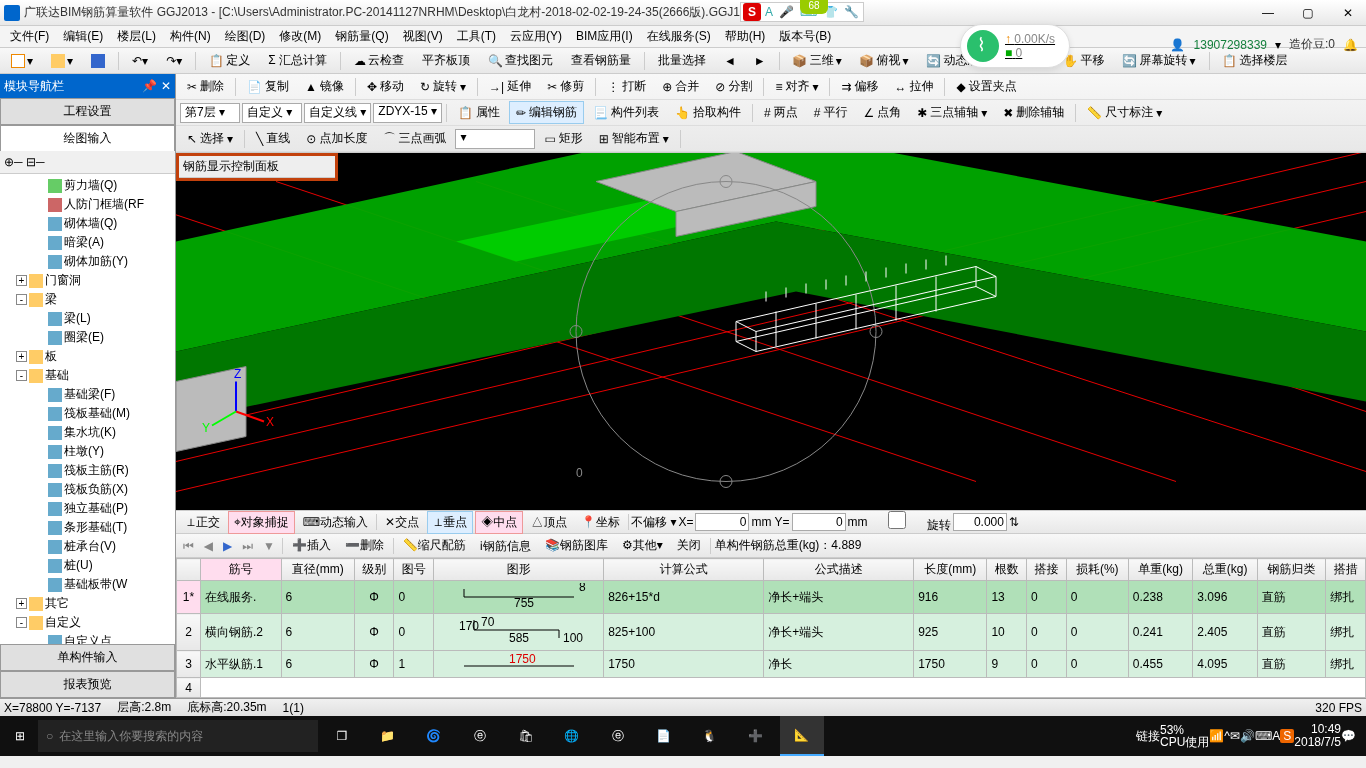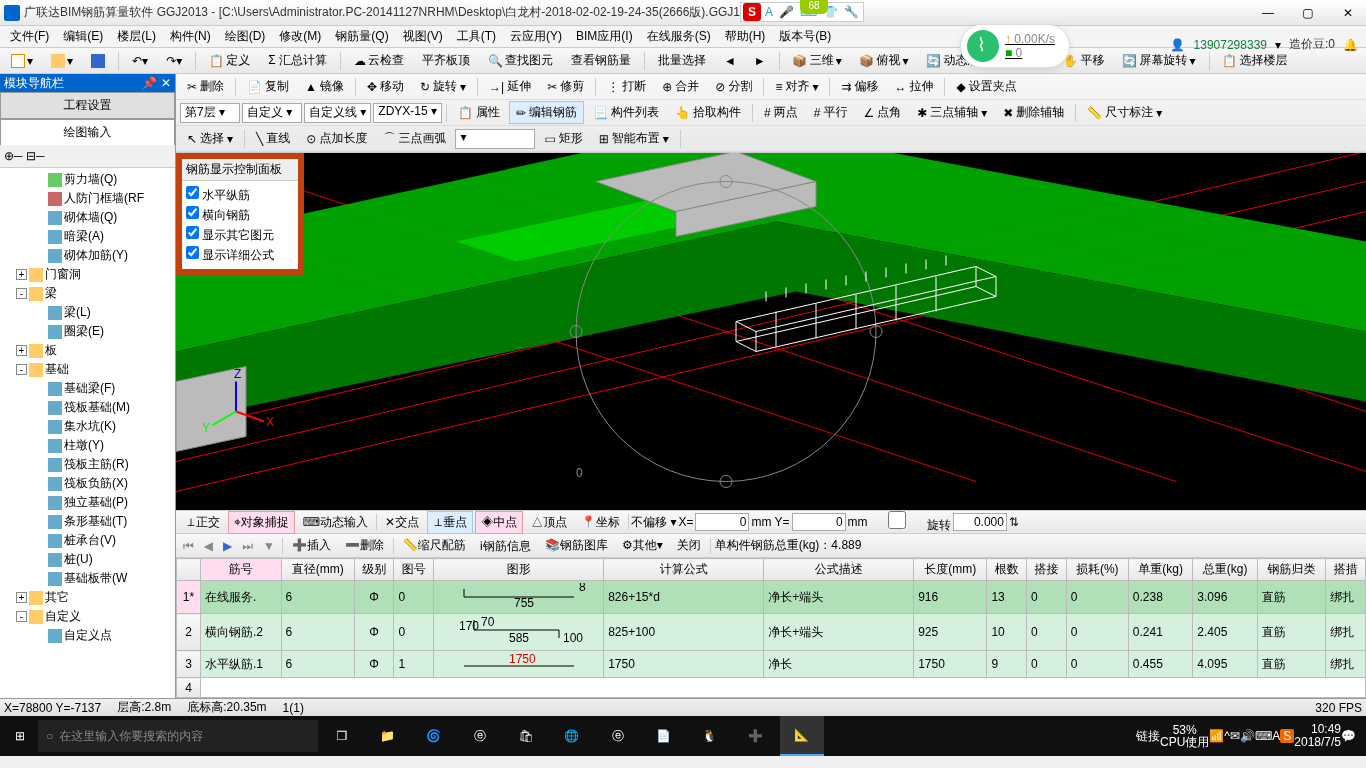--- a/index.html
+++ b/index.html
@@ -34,21 +34,21 @@
 .toolbar .btn { padding: 2px 6px; cursor: pointer; display: flex; align-items: center; gap: 2px; border: 1px solid transparent; }
 .toolbar .sep { width: 1px; height: 18px; background: #ccc; margin: 0 2px; }
 .toolbar .ico { width: 14px; height: 14px; display: inline-block; }
 .ico-new { background: #fff; border: 1px solid #e80; }
 .ico-open { background: #fc6; }
 .ico-save { background: #36c; }
 
 .main-layout { display: flex; height: 624px; }
 
 .left-panel { width: 176px; background: #f0f0f0; display: flex; flex-direction: column; border-right: 1px solid #999; }
-.panel-title { background: #0066cc; color: #fff; padding: 2px 4px; height: 18px; display: flex; align-items: center; justify-content: space-between; }
+.panel-title { background: #0066cc; color: #fff; padding: 2px 4px; height: 24px; display: flex; align-items: center; justify-content: space-between; }
 .panel-title .pin { cursor: pointer; }
 .panel-tab { background: #e0e0e0; text-align: center; padding: 4px; border: 1px solid #999; cursor: pointer; }
 .panel-tab.sel { background: #fff; border-bottom: none; }
 .tool-row { padding: 4px; border-bottom: 1px solid #ccc; }
 
 .tree { flex: 1; overflow: auto; background: #fff; padding: 2px; }
 .tree-node { padding: 1px 2px; display: flex; align-items: center; gap: 2px; cursor: pointer; white-space: nowrap; }
 .tree-node .exp { width: 11px; height: 11px; border: 1px solid #888; text-align: center; line-height: 9px; font-size: 10px; background: #fff; }
 .tree-node.l1 { padding-left: 14px; }
 .tree-node.l3 { padding-left: 46px; }
@@ -66,21 +66,21 @@
 .ribbon { background: linear-gradient(#f8f8f8, #e8e8e8); border-bottom: 1px solid #ccc; }
 .ribbon-row { height: 26px; display: flex; align-items: center; padding: 0 4px; gap: 2px; border-bottom: 1px solid #ddd; }
 .ribbon-row .btn { padding: 2px 6px; cursor: pointer; display: flex; align-items: center; gap: 3px; border: 1px solid transparent; white-space: nowrap; }
 .ribbon-row .btn.active2 { background: #def; border-color: #9ce; }
 .ribbon-row .sep { width: 1px; height: 18px; background: #ccc; margin: 0 2px; }
 .ribbon-row select, .ribbon-row .combo { height: 20px; border: 1px solid #aaa; padding: 0 4px; background: #fff; min-width: 60px; }
 
 .viewport { flex: 1; background: #000; position: relative; overflow: hidden; }
 .viewport svg { width: 100%; height: 100%; }
 
-.float-panel { position: absolute; top: 0; left: 0; width: 128px; background: #fff; border: 6px solid #c2410c; font-size: 12px; }
+.float-panel { position: absolute; top: 0; left: 0; width: 162px; background: #fff; border: 3px solid #c2410c; font-size: 12px; }
 .float-panel .hdr { background: #eee; padding: 2px 4px; border-bottom: 1px solid #ccc; }
 .float-panel .body { padding: 4px; }
 .float-panel label { display: block; padding: 1px 0; }
 
 .snap-bar { height: 24px; background: linear-gradient(#f8f8f8, #e8e8e8); display: flex; align-items: center; padding: 0 4px; gap: 2px; border-top: 1px solid #ccc; border-bottom: 1px solid #ccc; }
 .snap-bar .btn { padding: 2px 5px; border: 1px solid transparent; cursor: pointer; white-space: nowrap; }
 .snap-bar .btn.on { background: #fde; border-color: #e99; }
 .snap-bar .btn.on2 { background: #def; border-color: #9ce; }
 .snap-bar input { width: 54px; height: 18px; text-align: right; border: 1px solid #aaa; padding: 0 2px; }
 .snap-bar .sep { width: 1px; height: 16px; background: #ccc; }
@@ -325,20 +325,24 @@
           <span class="exp">-</span>
           <span class="fico fico-folder"></span>
           <span>自定义</span>
         </div>
       <div class="tree-node l3">
           <span class="fico fico-item"></span>
           <span>自定义点</span>
         </div>
 
     </div>
+    <div class="bottom-tabs">
+      <div class="tab">单构件输入</div>
+      <div class="tab">报表预览</div>
+    </div>
   </div>
 
   <div class="right-area">
     <div class="ribbon">
 
       <div class="ribbon-row">
         <div class="btn">✂<span>删除</span></div>
           <div class="sep"></div>
         <div class="btn">📄<span>复制</span></div>
         <div class="btn">▲<span>镜像</span></div>
@@ -457,26 +461,20 @@
             <text x="-2" y="-34" fill="#00f" font-size="10">Z</text>
           <line x1="0" y1="0" x2="28" y2="10" stroke="#f00" stroke-width="2"></line>
             <text x="30" y="14" fill="#f00" font-size="10">X</text>
           <line x1="0" y1="0" x2="-24" y2="14" stroke="#0f0" stroke-width="2"></line>
             <text x="-34" y="20" fill="#0f0" font-size="10">Y</text>
         </g>
         <text x="400" y="295" fill="#888" font-size="11">0</text>
       </svg>
       <div class="float-panel">
         <div class="hdr">钢筋显示控制面板</div>
-        <div class="body">
-          <label><input type="checkbox" checked="" style=""> <span>水平纵筋</span></label>
-          <label><input type="checkbox" checked="" style=""> <span>横向钢筋</span></label>
-          <label><input type="checkbox" checked="" style=""> <span>显示其它图元</span></label>
-          <label><input type="checkbox" checked="" style=""> <span>显示详细公式</span></label>
-        </div>
       </div>
     </div>
 
     <div class="snap-bar">
       <div class="btn">⊥<span>正交</span></div>
       <div class="btn on">⌖<span>对象捕捉</span></div>
       <div class="btn">⌨<span>动态输入</span></div>
         <div class="sep"></div>
       <div class="btn">✕<span>交点</span></div>
       <div class="btn on2">⊥<span>垂点</span></div>
@@ -633,21 +631,21 @@
   <div class="tbtn">🛍</div>
   <div class="tbtn">🌐</div>
   <div class="tbtn">ⓔ</div>
   <div class="tbtn">📄</div>
   <div class="tbtn">🐧</div>
   <div class="tbtn">➕</div>
   <div class="tbtn act">📐</div>
   <div class="spacer"></div>
   <div class="tray">
     <span>链接</span>
-    <div style="text-align:center;line-height:12px">
+    <div style="text-align:left;line-height:12px">
         <div>53%</div>
         <div>CPU使用</div>
       </div>
     <span>📶</span>
     <span>^</span>
     <span>✉</span>
     <span>🔊</span>
     <span>⌨</span>
     <span>A</span>
     <span style="background:#e60;padding:0 3px;border-radius:2px">S</span>

